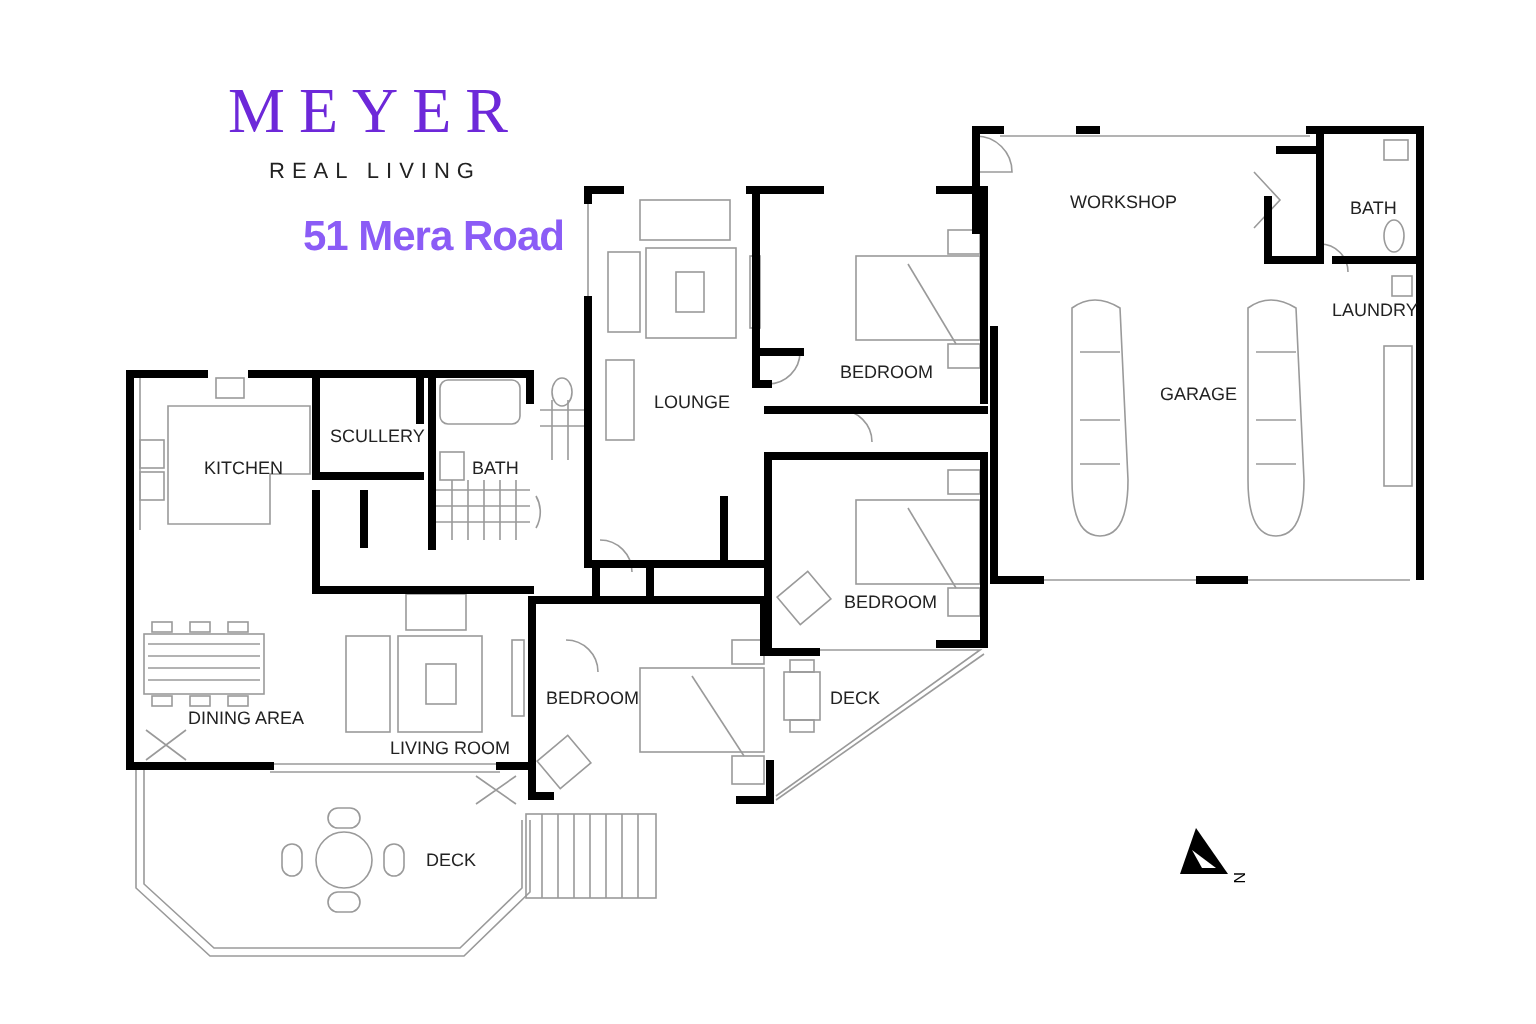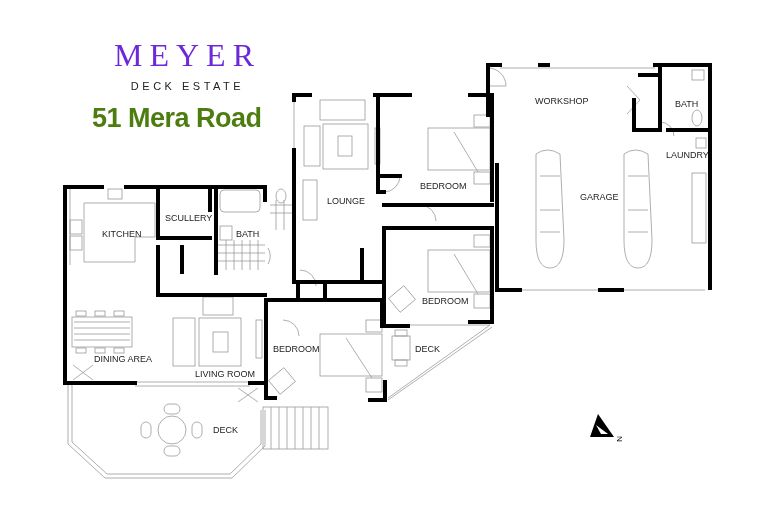--- a/index.html
+++ b/index.html
@@ -1,29 +1,29 @@
 <!DOCTYPE html>
 <html><head>
 <meta charset="utf-8">
 <style>
   html, body { margin:0; padding:0; background:#ffffff; }
   body { width:768px; height:512px; position:relative; overflow:hidden; font-family:"Liberation Sans", sans-serif; }
   .brand { position:absolute; left:100px; top:36px; width:175px; text-align:center; }
   .brand-name { font-family:"Liberation Serif", "DejaVu Serif", serif; font-size:32px; letter-spacing:7px; color:#6d28d9; line-height:38px; font-weight:normal; }
   .brand-sub { font-family:"Liberation Sans", sans-serif; font-size:11px; letter-spacing:3.5px; color:#222; margin-top:6px; }
-  .address { position:absolute; left:92px; top:102px; width:190px; text-align:left; font-family:"Liberation Sans", sans-serif; font-weight:bold; font-size:27px; line-height:33px; color:#4d7c0f; letter-spacing:-0.5px; }
+  .address { position:absolute; left:92px; top:102px; width:190px; text-align:right; font-family:"Liberation Sans", sans-serif; font-weight:bold; font-size:21px; line-height:33px; color:#8b5cf6; letter-spacing:-0.5px; }
   svg.plan { position:absolute; left:0; top:0; }
   .lbl { font-family:"Liberation Sans", sans-serif; font-size:9px; fill:#222; }
 </style>
 </head>
 <body>
 
 <div class="brand">
   <div class="brand-name">MEYER</div>
-  <div class="brand-sub">DECK ESTATE</div>
+  <div class="brand-sub">REAL LIVING</div>
 </div>
 
 <div class="address">
   <div>51 Mera Road</div>
 </div>
 
 <svg class="plan" width="768" height="512" viewBox="0 0 768 512">
 
   <g stroke="#9a9a9a" stroke-width="0.8" fill="none">
 

